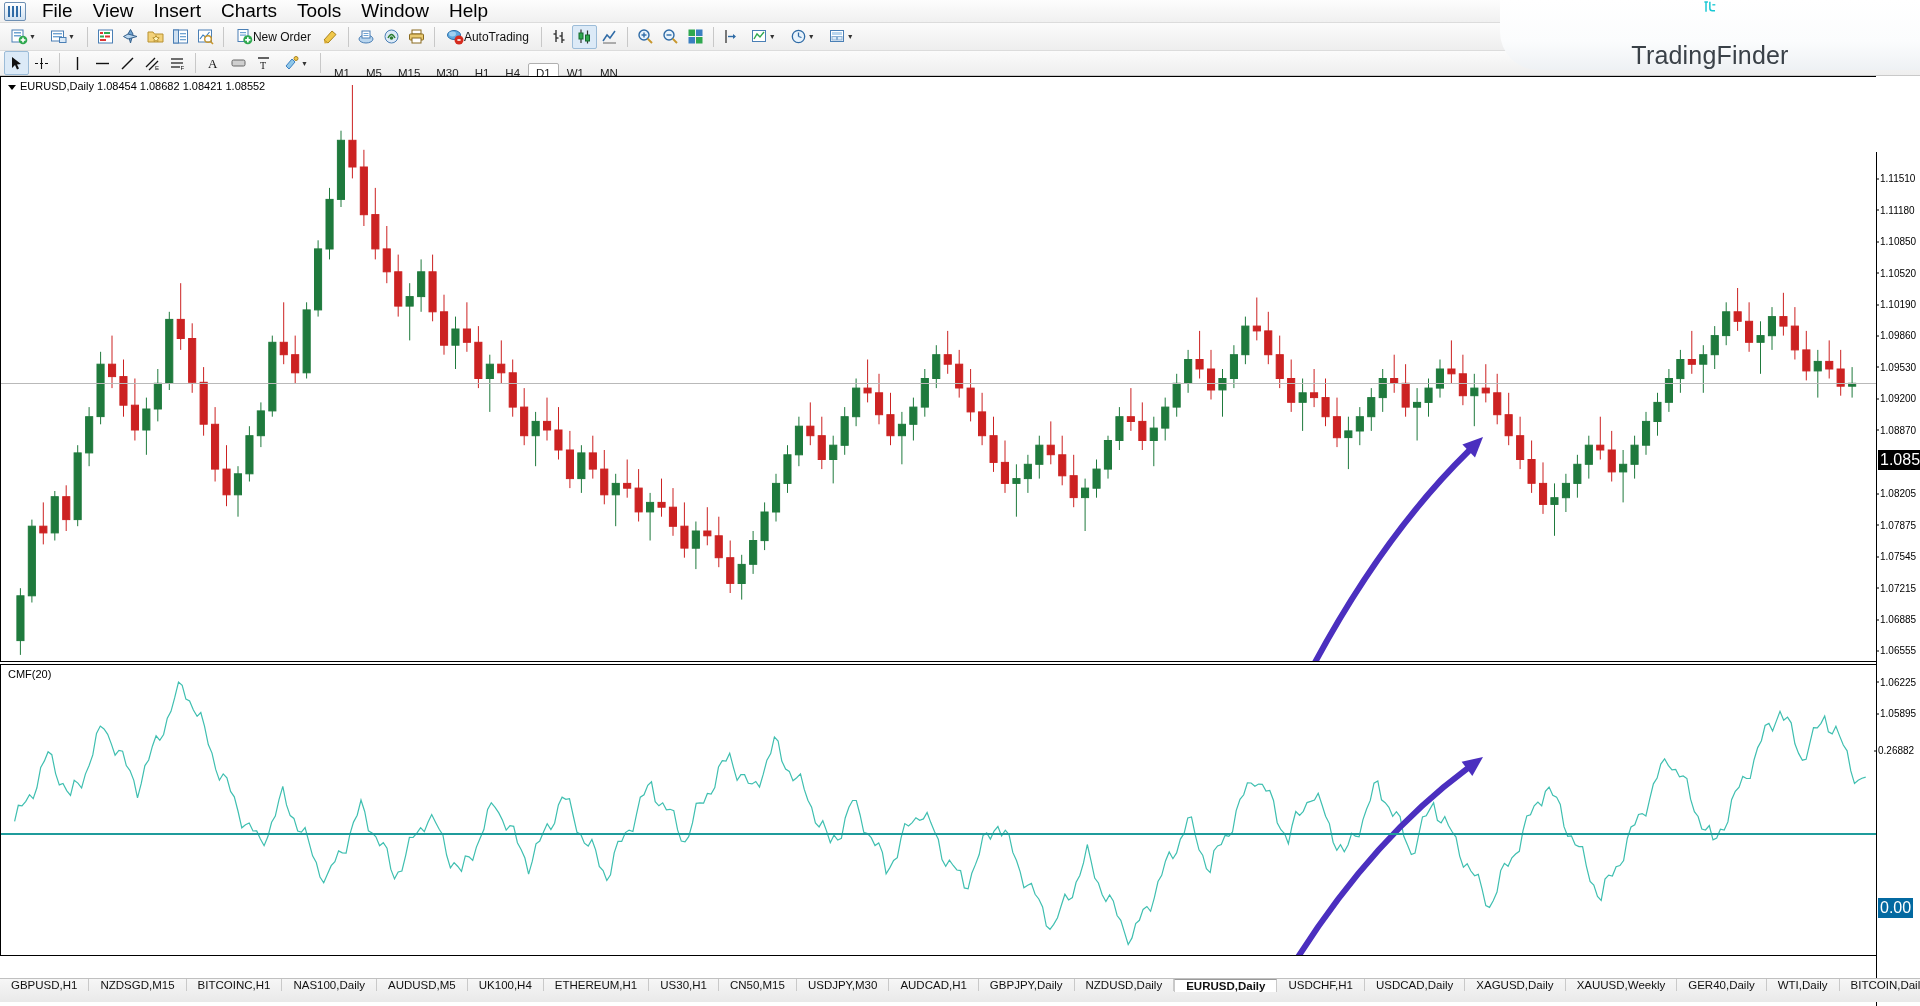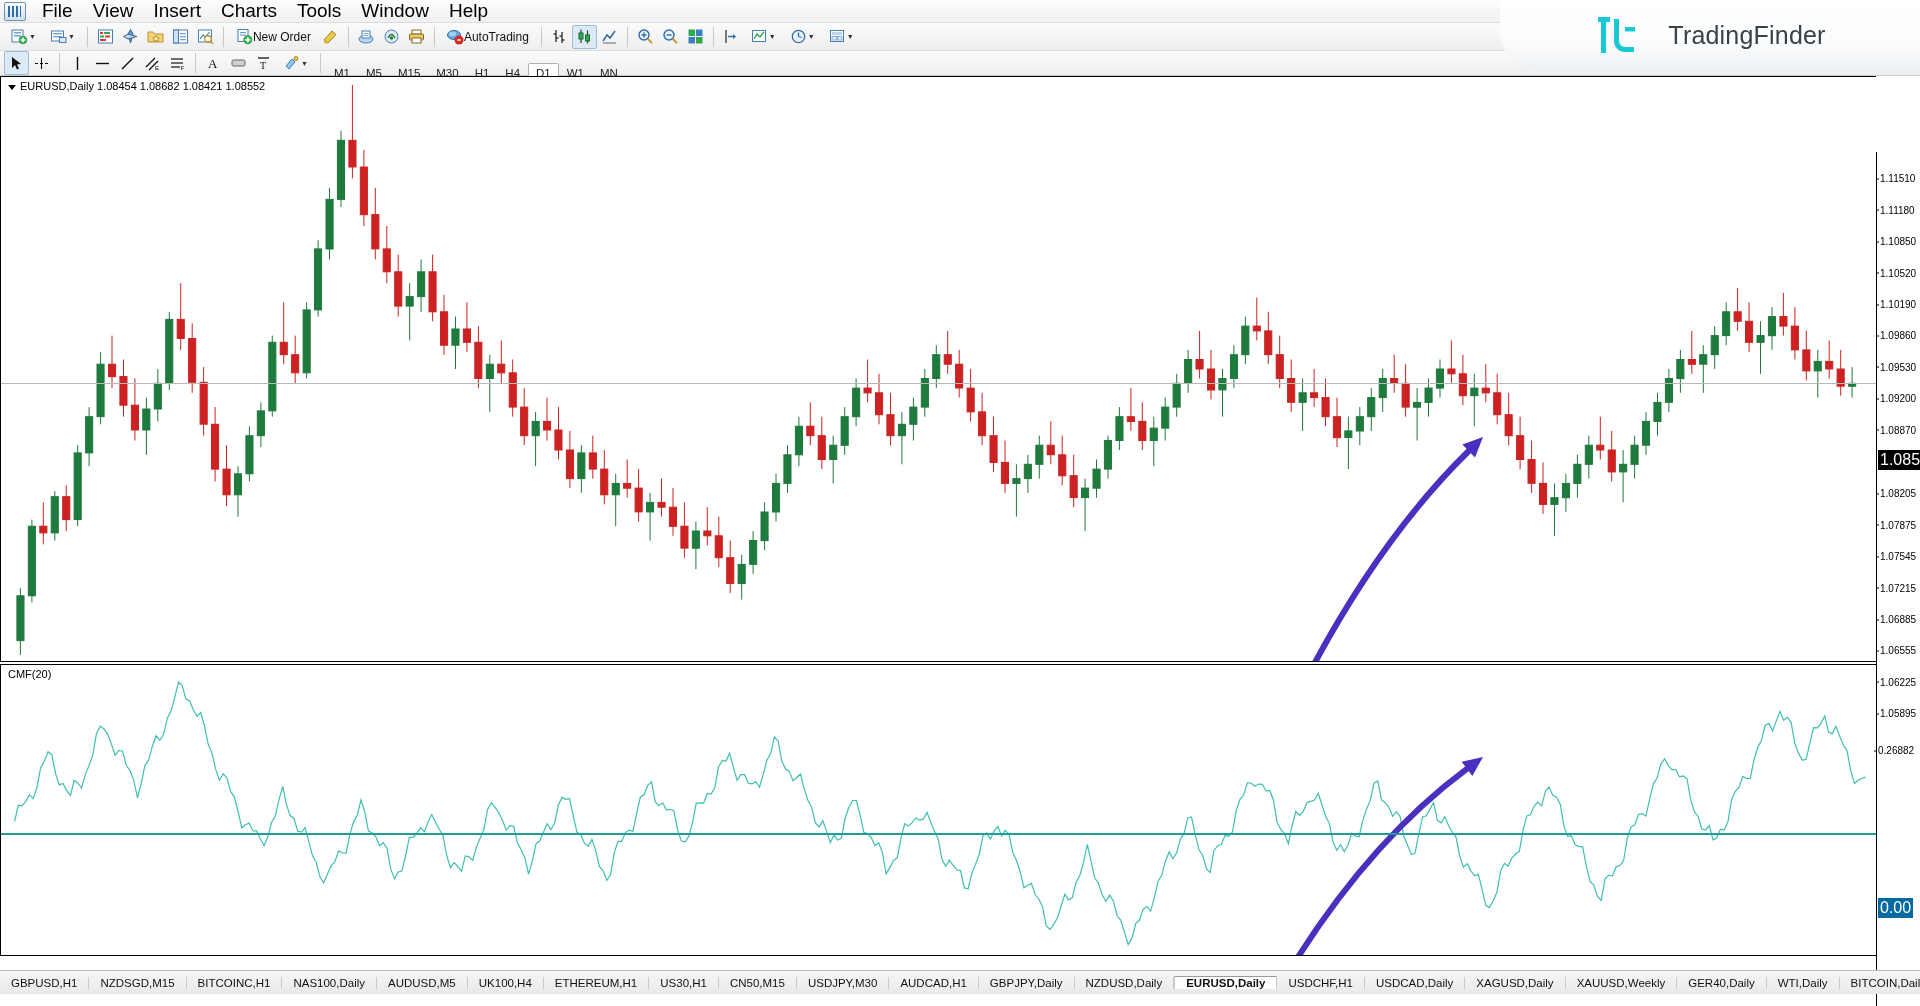--- a/index.html
+++ b/index.html
@@ -79,23 +79,24 @@
     display: flex; align-items: center;
     border: 1px solid transparent; border-radius: 2px; cursor: default; margin-top: 20px;
   }
   .tf-btn.active { border-color: #b0b0b0; background: #ffffff; }
 
   
   .brand {
     position: absolute; right: 0; top: 0;
     width: 420px; height: 70px;
     background: linear-gradient(180deg,#ffffff 0%, #fbfcfd 60%, #eef1f4 100%);
-    display: flex; align-items: center; justify-content: center;
+    display: flex; align-items: center; justify-content: flex-end;
     gap: 28px; pointer-events: none;
     border-bottom-left-radius: 38px;
+    flex-direction: column;
   }
   .brand-mark { width: 46px; height: 44px; }
   .brand-text { font-size: 25px; color: #3a4148; letter-spacing: .2px; }
 
   
   .chart-wrap {
     position: absolute; left: 0; top: 76px;
     width: 1920px; height: 906px;
     background: #ffffff;
     text-decoration: underline;
@@ -147,25 +148,25 @@
     background: #1f9c9c; z-index: 2;
   }
 
   .annot-text {
     position: absolute; font-size: 31px; color: #000; z-index: 8;
     white-space: nowrap;
   }
 
   
   .tabbar {
-    position: absolute; left: 0; bottom: 12px;
+    position: absolute; left: 0; bottom: 4px;
     width: 1920px; height: 24px;
     background: linear-gradient(#f6f6f6,#e9e9e9);
     border-top: 1px solid #c0c0c0;
-    display: flex; align-items: center; overflow: hidden;
+    display: flex; align-items: flex-start; overflow: hidden;
   }
   .chart-tab {
     display: flex; align-items: center; padding: 0 11px;
     font-size: 11.5px; color: #111; cursor: default;
     border-right: 1px solid #c9c9c9; white-space: nowrap;
   }
   .chart-tab.active {
     background: #ffffff; font-weight: bold;
     border-top: 1px solid #9a9a9a;
     border-left: 1px solid #c9c9c9;

